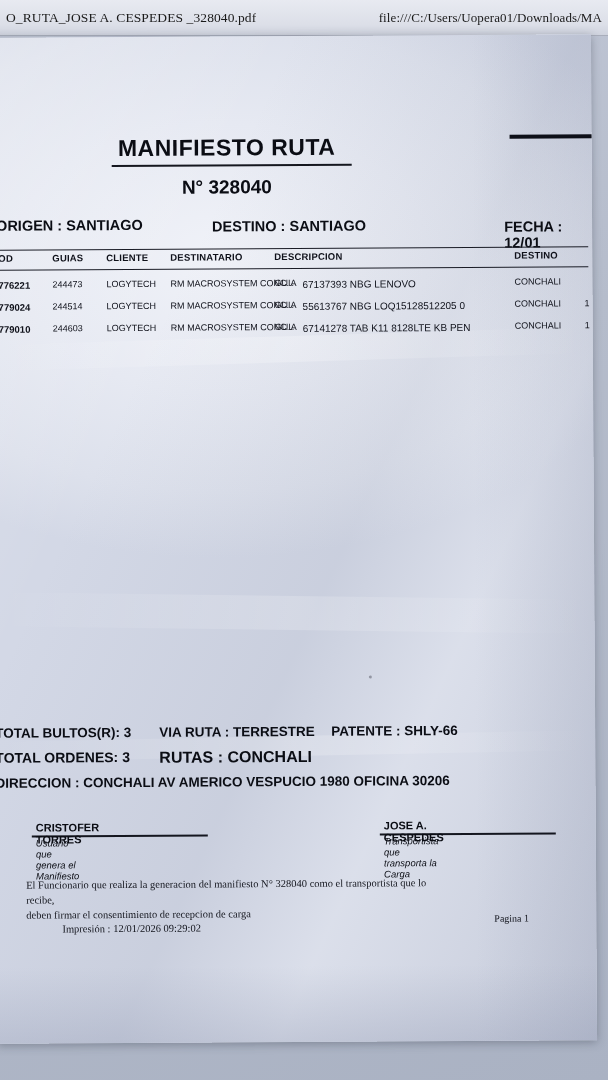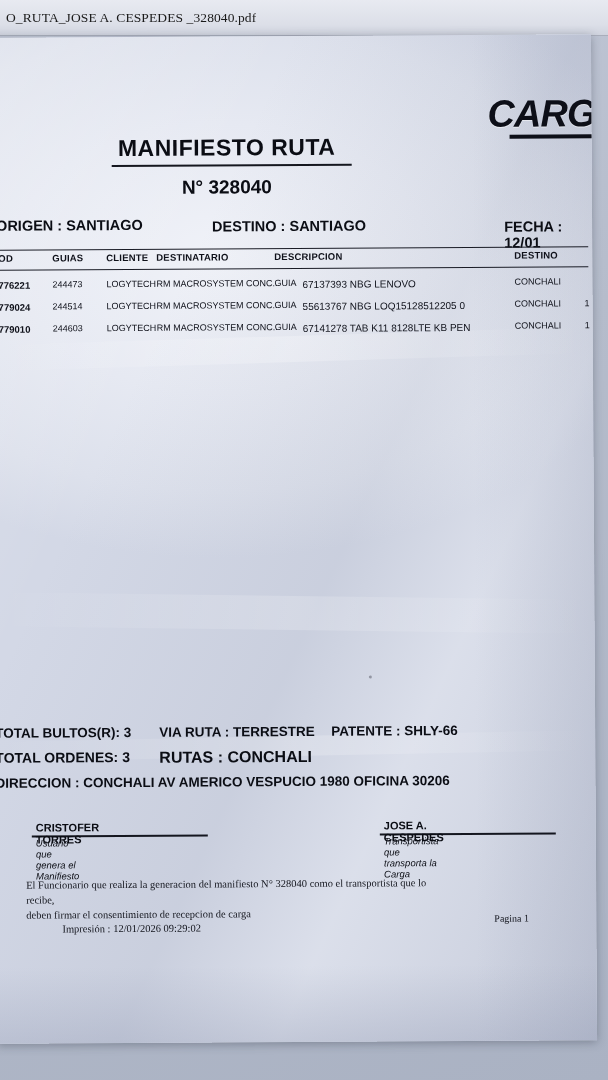--- a/index.html
+++ b/index.html
@@ -143,21 +143,21 @@
   .thead {
     position: absolute; left: 0; top: 3px;
     width: 592px; height: 14px;
     font-size: 9.5px; font-weight: bold;
     letter-spacing: .2px;
   }
   .thead span, .trow span { position: absolute; top: 0; white-space: nowrap; }
   .c-od   { left: 2px; }
   .c-gui  { left: 56px; }
   .c-cli  { left: 110px; }
-  .c-dst  { left: 160px; }
+  .c-dst  { left: 174px; }
   .c-desc { left: 278px; }
   .c-dest { left: 518px; }
   .c-bul  { left: 588px; }
 
   .trow {
     position: absolute; left: 0;
     width: 596px; height: 14px;
     font-size: 9px;
   }
   .trow .c-od { font-weight: bold; font-size: 9.5px; }
@@ -215,34 +215,34 @@
 
   .blank-note { position: absolute; left: 374px; top: 640px; width: 3px; height: 3px; background: rgba(30,30,40,.35); border-radius: 50%; }
 </style>
 </head>
 <body>
 
 <div id="page">
 
   <div class="topbar">
     <span class="fname">O_RUTA_JOSE A. CESPEDES _328040.pdf</span>
+    <span class="furl">file:///C:/Users/Uopera01/Downloads/MA</span>
   </div>
 
   <div class="sheet">
 
     <div class="shade" style="left:0;top:0;width:600px;height:1006px;background:linear-gradient(115deg, rgba(255,255,255,.25) 0%, rgba(255,255,255,0) 28%, rgba(120,128,150,.10) 55%, rgba(255,255,255,.18) 70%, rgba(110,118,142,.14) 100%);"></div>
     <div class="crease" style="left:0;top:300px;width:600px;height:26px;opacity:.45;transform:rotate(-1.4deg);"></div>
     <div class="crease" style="left:0;top:560px;width:600px;height:34px;opacity:.35;transform:rotate(1.1deg);"></div>
     <div class="crease" style="left:0;top:700px;width:600px;height:20px;opacity:.40;transform:rotate(-0.8deg);"></div>
     <div class="shade" style="left:480px;top:0;width:120px;height:1006px;background:linear-gradient(90deg, rgba(150,158,180,0) 0%, rgba(140,148,172,.22) 100%);"></div>
     <div class="shade" style="left:0;top:930px;width:600px;height:76px;background:linear-gradient(180deg, rgba(160,168,190,0) 0%, rgba(150,158,182,.35) 100%);"></div>
 
     <div class="content">
 
-      <div class="logo">CARG</div>
       <div class="logo-underline"></div>
 
       <div class="title">MANIFIESTO RUTA</div>
       <div class="title-rule"></div>
       <div class="folio">N° 328040</div>
 
       <div class="row-ord">
         <span class="origen">ORIGEN : SANTIAGO</span>
         <span class="destino">DESTINO : SANTIAGO</span>
         <span class="fecha">FECHA : 12/01</span>

